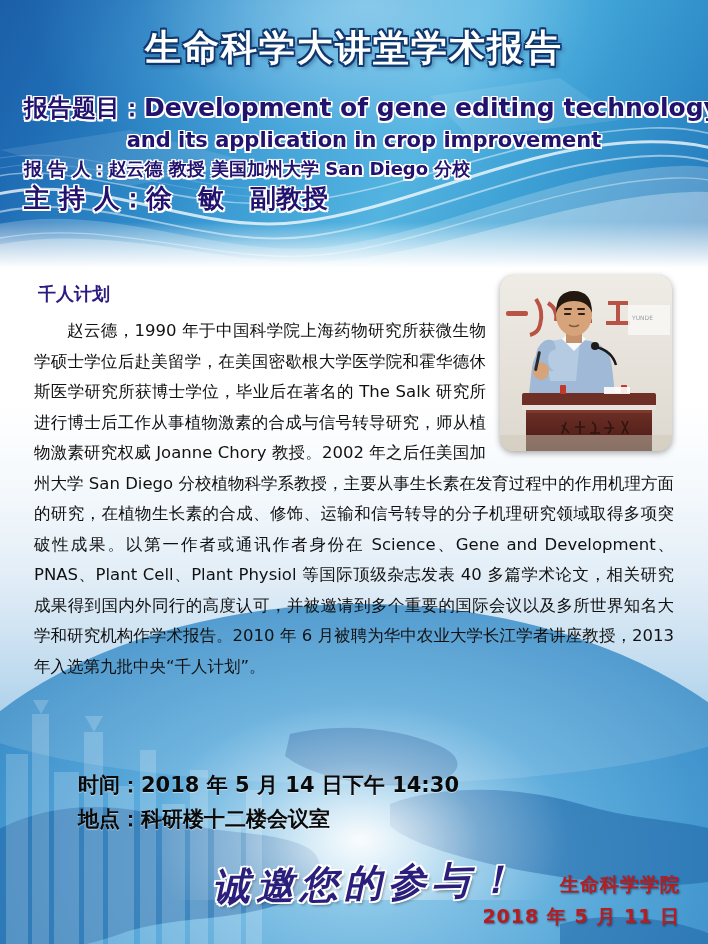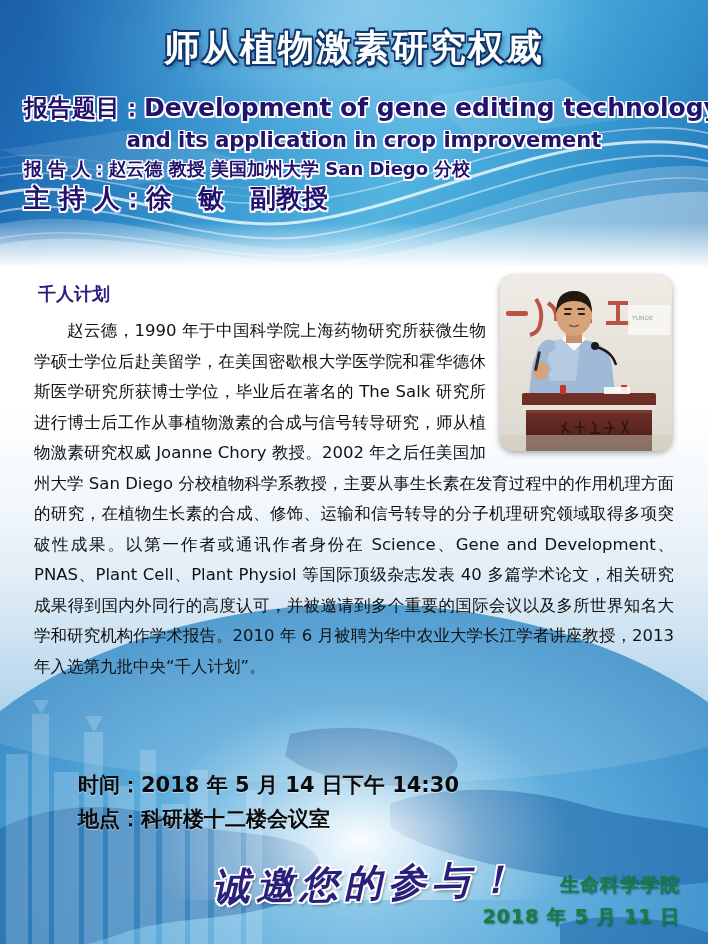--- a/index.html
+++ b/index.html
@@ -201,21 +201,21 @@
   }
 
   .signature {
     position: absolute;
     right: 28px; top: 868px;
     text-align: right;
     font-family: "DejaVu Sans", sans-serif;
     font-weight: bold;
     font-size: 19px;
     line-height: 32px;
-    color: #15803d;
+    color: #b91c1c;
     text-shadow: 1px 1px 2px rgba(10,40,80,.6);
     letter-spacing: 1px;
   }
 </style>
 </head>
 <body>
 
 <div id="poster">
 
   <div class="body-bg"></div>
@@ -291,21 +291,21 @@
         <path d="M430 96 L560 78 L620 120 L470 138 Z"></path>
       </g>
       <g stroke="#ffffff" stroke-width="1" opacity=".18" fill="none">
         <path d="M0 168 C 90 150, 190 206, 300 196"></path>
         <path d="M0 158 C 90 142, 190 198, 300 188"></path>
       </g>
     </svg>
 
     <div class="header-fade"></div>
 
-    <div class="main-title">师从植物激素研究权威</div>
+    <div class="main-title">生命科学大讲堂学术报告</div>
 
     <div class="hdr-lines">
       <div class="hdr-line row-topic">
         <span class="lbl">报告题目：</span>
         <span class="val">Development of gene editing technology</span>
       </div>
       <div class="hdr-line topic-line2">and its application in crop improvement</div>
       <div class="hdr-line row-speaker">报 告 人：赵云德 教授 美国加州大学 San Diego 分校</div>
       <div class="hdr-line row-host">主 持 人：徐　敏　副教授</div>
     </div>

